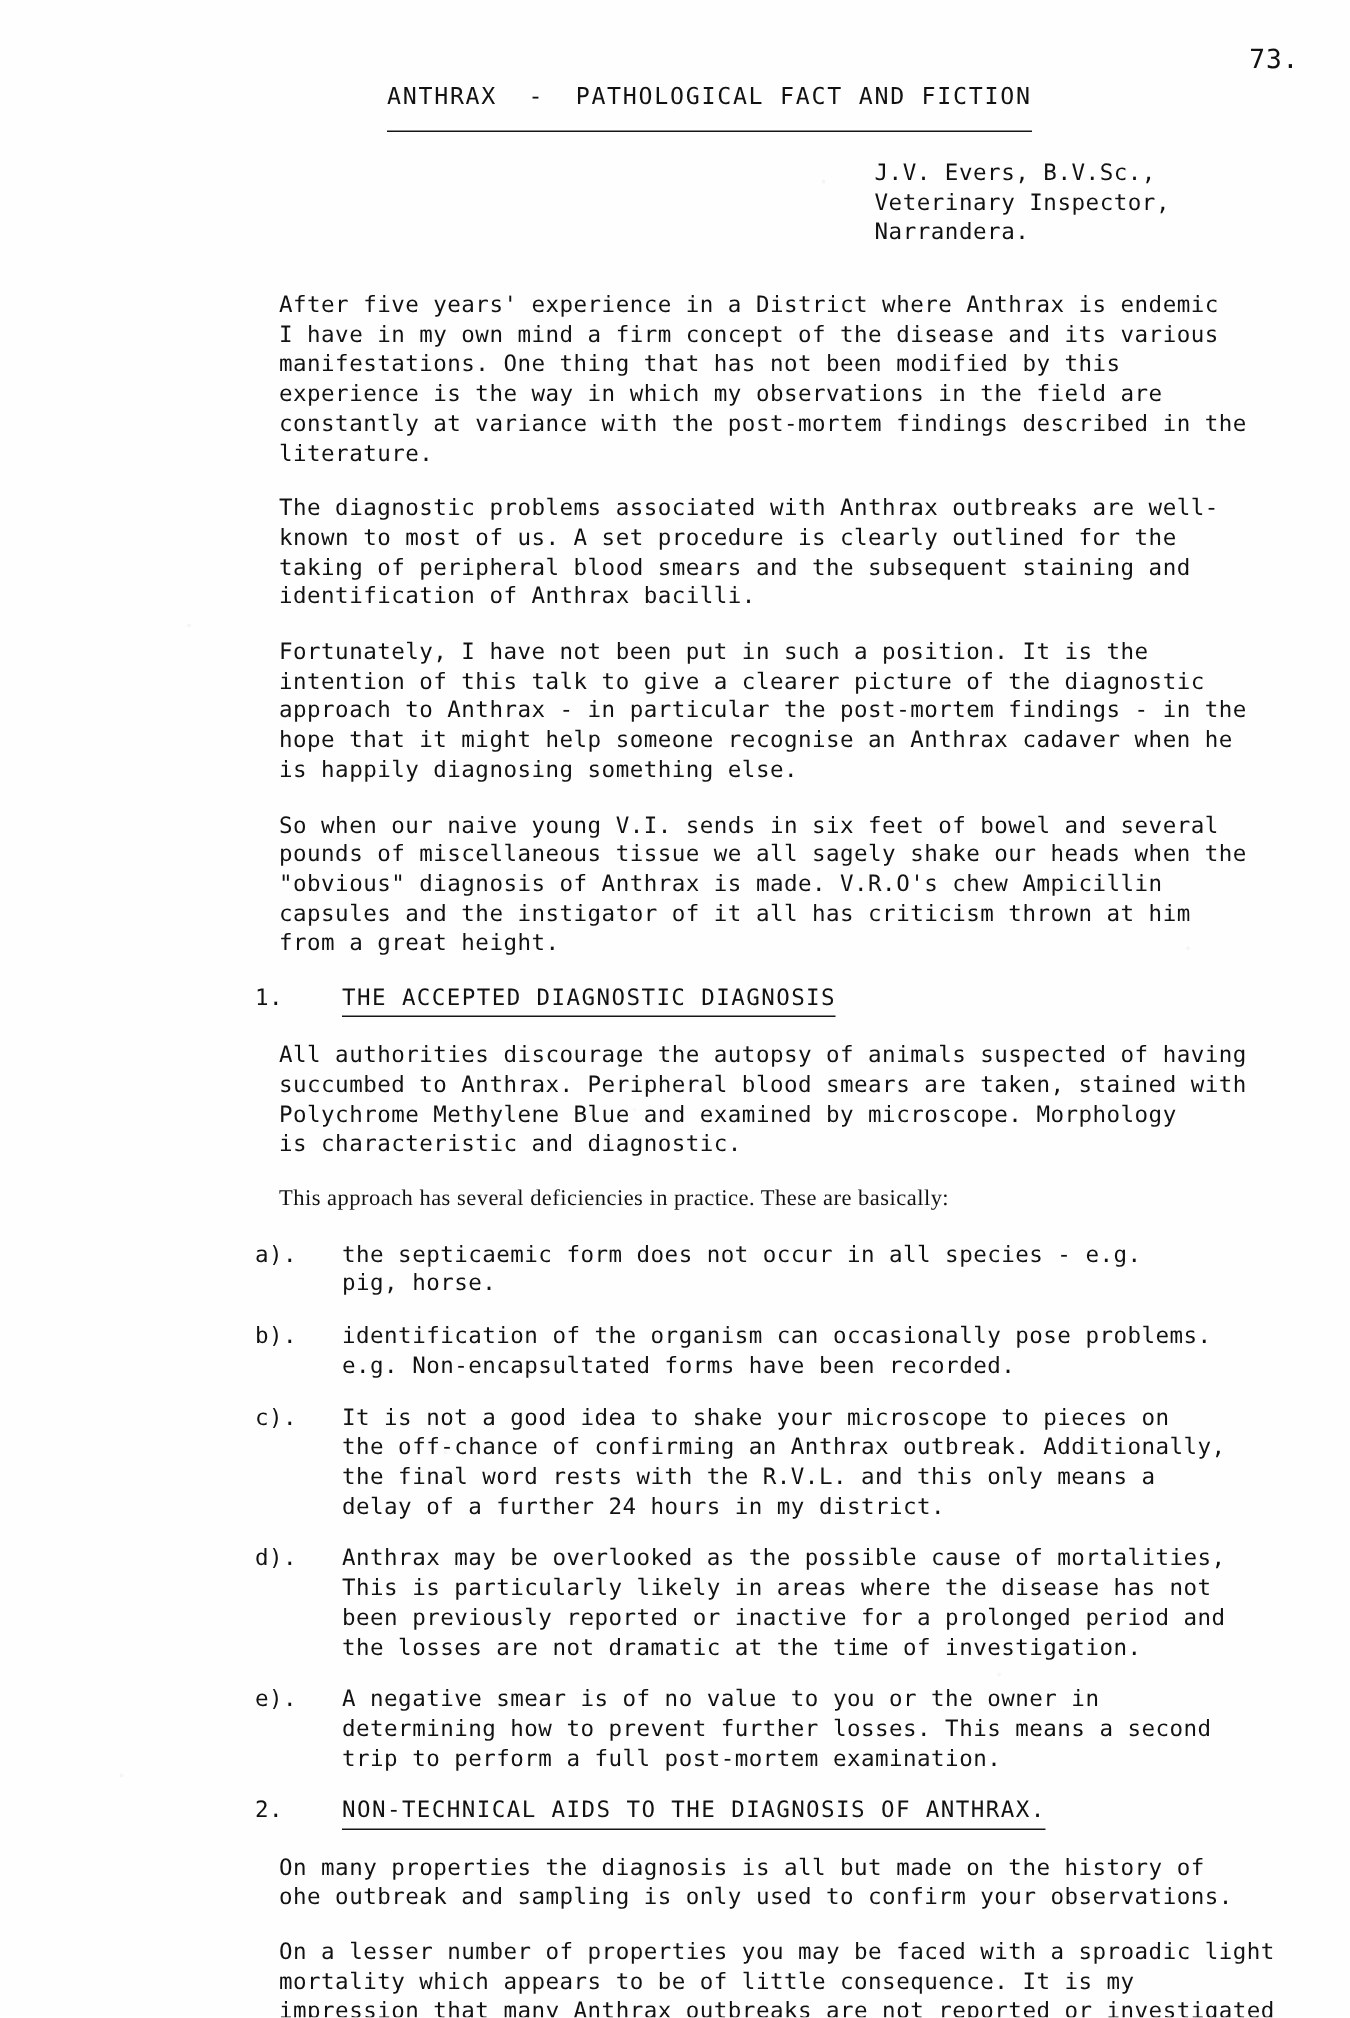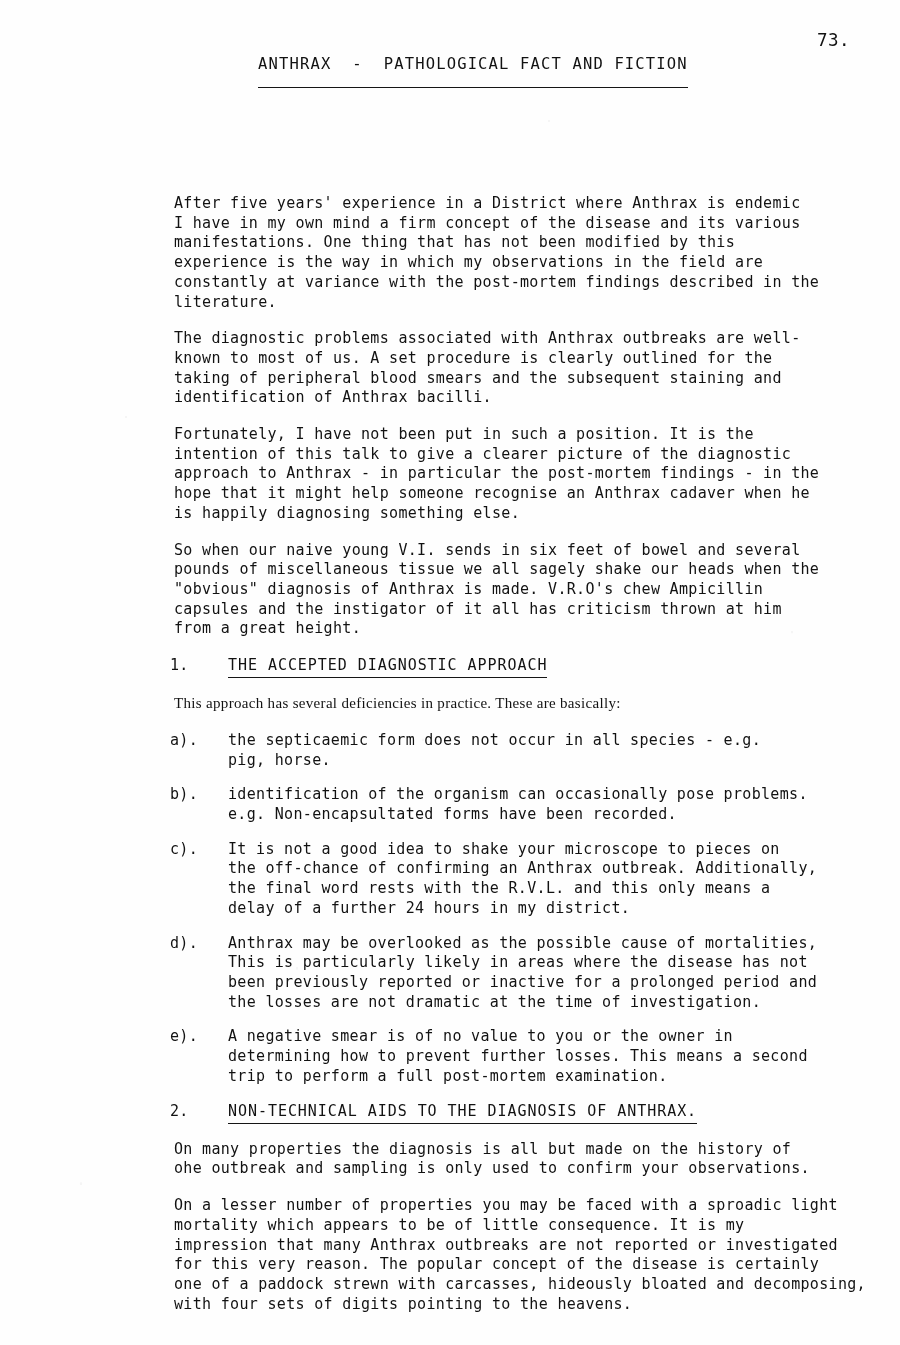--- a/index.html
+++ b/index.html
@@ -32,21 +32,21 @@
       radial-gradient(circle at 33% 72%, rgba(0,0,0,.035) 0 1px, transparent 1.6px),
       radial-gradient(circle at 9% 88%,  rgba(0,0,0,.04)  0 1px, transparent 1.6px),
       radial-gradient(circle at 74% 83%, rgba(0,0,0,.035) 0 1px, transparent 1.6px),
       radial-gradient(circle at 47% 55%, rgba(0,0,0,.03)  0 1px, transparent 1.6px);
     opacity: .9;
   }
 
   .page-number {
     position: absolute;
     top: 30px;
-    right: 50px;
+    right: 34px;
     font-size: 17.5px;
     letter-spacing: .5px;
   }
 
   .doc-title {
     position: absolute;
     top: 55px;
     left: 258px;
     font-size: 15.5px;
     letter-spacing: 1.15px;
@@ -66,21 +66,21 @@
   }
 
   .body-col {
     position: absolute;
     left: 170px;
     top: 194px;
     width: 700px;
   }
 
   p.para {
-    margin: 0 0 17px 4px;
+    margin: 0 0 17px 16px;
     font-size: 15px;
     line-height: 19.7px;
     letter-spacing: .32px;
     white-space: pre-line;
   }
 
   .section-head {
     margin: 6px 0 16px 0;
     font-size: 15px;
     line-height: 19.7px;
@@ -119,20 +119,23 @@
 </style>
 </head>
 <body>
 
 <div class="page">
 
   <div class="page-number">73.</div>
 
   <div class="doc-title">ANTHRAX  -  PATHOLOGICAL FACT AND FICTION</div>
 
+  <div class="byline">J.V. Evers, B.V.Sc.,
+Veterinary Inspector,
+Narrandera.</div>
 
   <div class="body-col">
 
     <p class="para">After five years' experience in a District where Anthrax is endemic
 I have in my own mind a firm concept of the disease and its various
 manifestations.  One thing that has not been modified by this
 experience is the way in which my observations in the field are
 constantly at variance with the post-mortem findings described in the
 literature.</p>
     <p class="para">The diagnostic problems associated with Anthrax outbreaks are well-
@@ -145,23 +148,27 @@
 hope that it might help someone recognise an Anthrax cadaver when he
 is happily diagnosing something else.</p>
     <p class="para">So when our naive young V.I. sends in six feet of bowel and several
 pounds of miscellaneous tissue we all sagely shake our heads when the
 "obvious" diagnosis of Anthrax is made.  V.R.O's chew Ampicillin
 capsules and the instigator of it all has criticism thrown at him
 from a great height.</p>
 
     <div class="section-head">
       <span class="section-num">1.</span>
-      <span class="section-text">THE ACCEPTED DIAGNOSTIC APPROACH</span>
-    </div>
-
+      <span class="section-text">THE ACCEPTED DIAGNOSTIC DIAGNOSIS</span>
+    </div>
+
+    <p class="para">All authorities discourage the autopsy of animals suspected of having
+succumbed to Anthrax.  Peripheral blood smears are taken, stained with
+Polychrome Methylene Blue and examined by microscope.  Morphology
+is characteristic and diagnostic.</p>
     <p class="para gap-sm">This approach has several deficiencies in practice.  These are basically:</p>
 
     <div class="list-item">
       <span class="list-marker">a).</span>
       <span class="list-text">the septicaemic form does not occur in all species - e.g.
 pig, horse.</span>
     </div>
     <div class="list-item">
       <span class="list-marker">b).</span>
       <span class="list-text">identification of the organism can occasionally pose problems.

